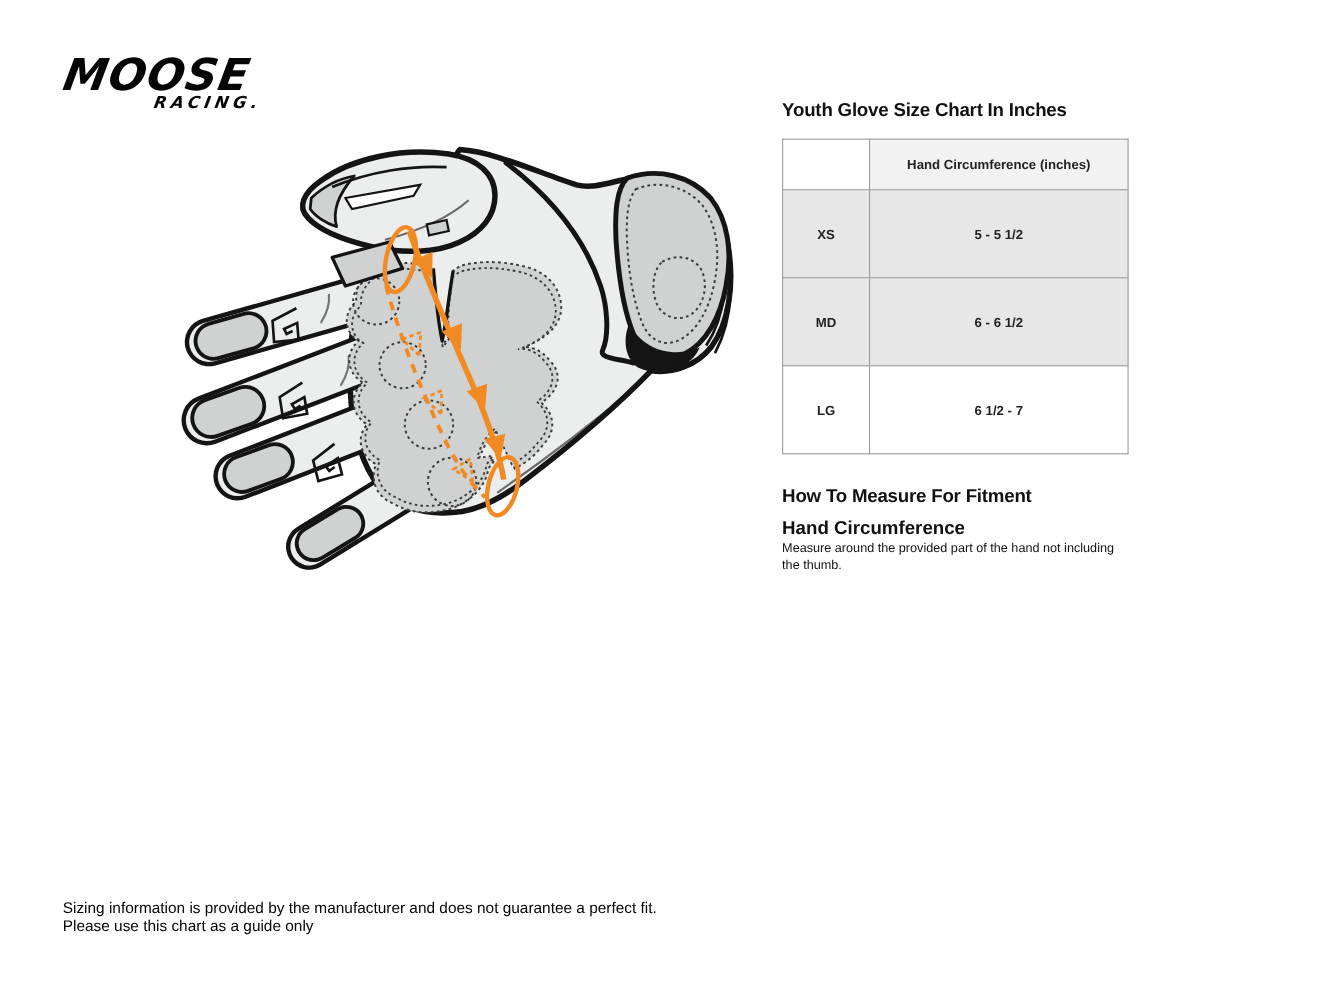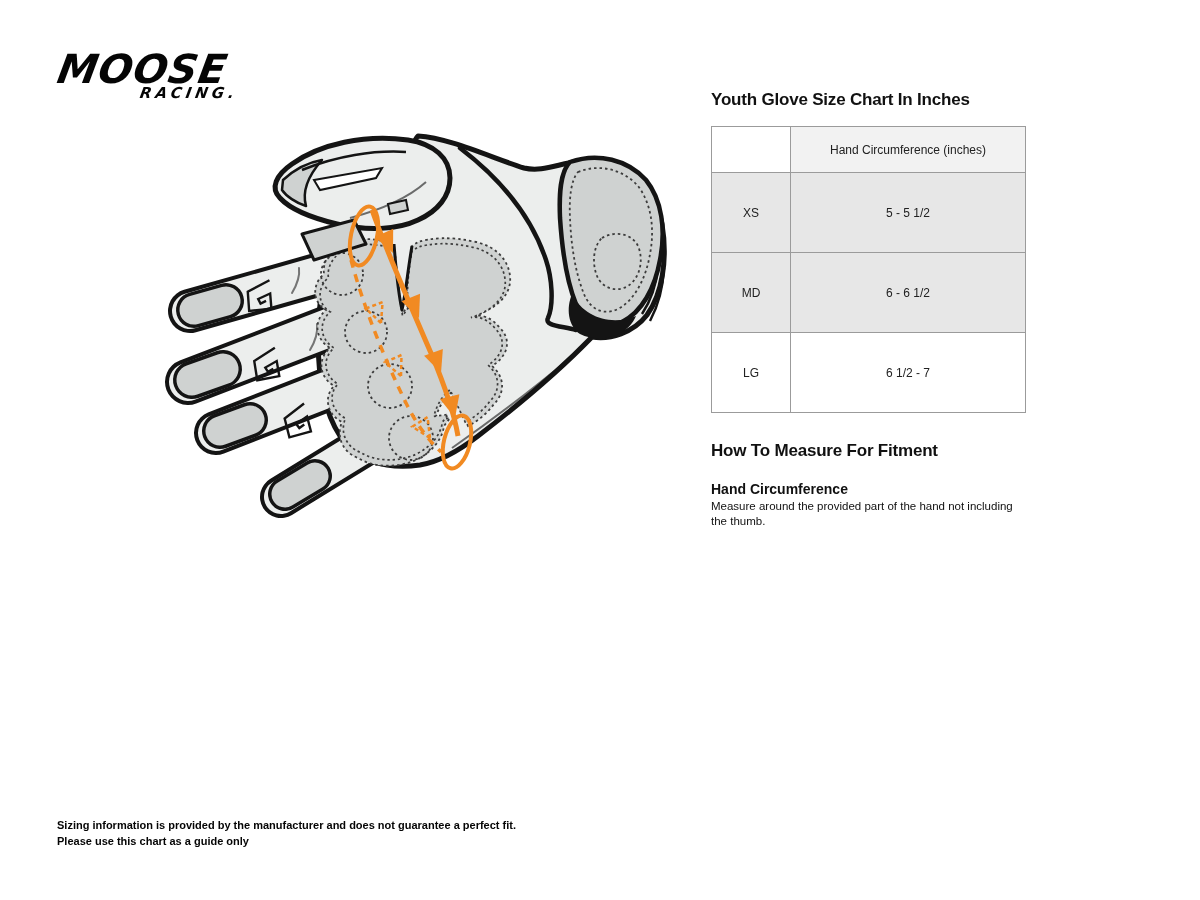--- a/index.html
+++ b/index.html
@@ -65,21 +65,21 @@
     border-collapse: collapse;
     width: 314px;
     margin-top: 16px;
     table-layout: fixed;
   }
   table.size-table td, table.size-table th {
     border: 1px solid #9b9b9b;
     text-align: center;
     vertical-align: middle;
     font-size: 12px;
-    font-weight: 400;
+    font-weight: 700;
     color: #222;
     margin-left: 34px;
   }
   table.size-table col.c1 { width: 79px; }
   table.size-table col.c2 { width: 235px; }
   tr.hdr-row { height: 46px; }
   tr.data-row { height: 80px; }
   td.blank-cell { border: none; background: #fff; }
   th.col-hdr { background: #f2f2f2; }
   tr.row-gray td { background: #e7e7e7; }
@@ -87,40 +87,40 @@
 
   .fitment { margin-top: 27px; }
   .fitment-heading {
     font-size: 17px;
     font-weight: 700;
     letter-spacing: -0.2px;
     color: #111;
     margin-top: 28px;
   }
   .fitment-sub {
-    margin-top: 20px;
-    font-size: 14px;
+    margin-top: 9px;
+    font-size: 17px;
     font-weight: 700;
     color: #111;
   }
   .fitment-body {
     margin-top: 2px;
     font-size: 11.5px;
     line-height: 14.5px;
     width: 305px;
     color: #111;
   }
 
   
   .footer {
     position: absolute;
     left: 57px;
     top: 817px;
-    font-size: 11px;
-    font-weight: 700;
+    font-size: 14px;
+    font-weight: 400;
     line-height: 16px;
     color: #050505;
   }
 </style>
 </head>
 <body>
 
 <div class="page">
 
   <div class="logo">

